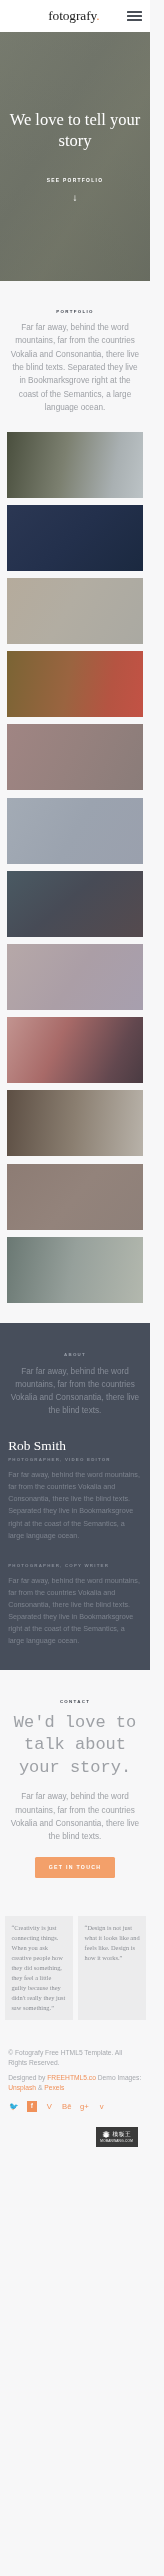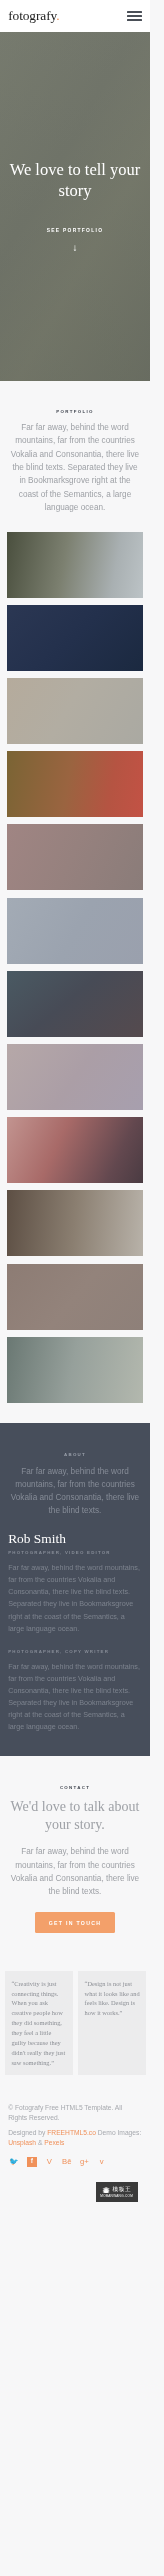--- a/index.html
+++ b/index.html
@@ -19,41 +19,42 @@
     align-items: center;
     justify-content: space-between;
     padding: 0 8.2px;
   }
   .brand {
     font-family: "Liberation Serif", serif;
     font-size: 13.4px;
     color: #1b1b1b;
     letter-spacing: -0.1px;
     line-height: 1;
+    margin-left: 40px;
   }
   .brand .dot { color: #f0915a; }
   .burger {
     width: 14.4px;
     display: flex;
     flex-direction: column;
     gap: 2.1px;
     cursor: pointer;
   }
   .burger span {
     display: block;
     height: 2.1px;
     width: 100%;
     background: #4a4f57;
     border-radius: 0.5px;
   }
 
   
   .hero {
     position: relative;
-    height: 349px;
+    height: 249px;
     background:
       linear-gradient(155deg, rgba(120,124,110,0.25) 0%, rgba(95,99,86,0.35) 100%),
       linear-gradient(120deg, #767a6e 0%, #70746a 38%, #787b6d 62%, #6d7166 100%);
     display: flex;
     flex-direction: column;
     align-items: center;
     justify-content: center;
     text-align: center;
     padding: 0 7.2px;
   }
@@ -112,21 +113,21 @@
   
   .about {
     background: #474e5b;
     padding: 29px 8.2px 23px;
     text-align: center;
     margin-top: 20.6px;
   }
   .about .eyebrow { color: #9aa0ab; }
   .about .lead { color: #868c97; }
 
-  .person { text-align: left; margin-top: 14px; }
+  .person { text-align: left; margin-top: 21px; }
   .person-name {
     font-family: "Liberation Serif", serif;
     font-size: 13.4px;
     color: #ffffff;
     font-weight: 400;
     line-height: 1.1;
     margin-bottom: 3.6px;
   }
   .person-role {
     font-size: 4.4px;
@@ -138,22 +139,22 @@
   .person-bio {
     font-size: 7.2px;
     line-height: 1.68;
     color: #7d838e;
     font-weight: 300;
   }
 
   
   .contact { background: #f7f7f8; padding: 29px 10.3px 20.6px; text-align: center; }
   .contact-head {
-    font-family: Liberation Serif, serif;
-    font-size: 14px;
+    font-family: Liberation Mono, monospace;
+    font-size: 17px;
     line-height: 1.34;
     color: #9ea1a6;
     font-weight: 400;
     margin-bottom: 10.3px;
   }
   .btn-touch {
     display: inline-block;
     background: #f3a06a;
     color: #ffffff;
     font-size: 5.2px;

